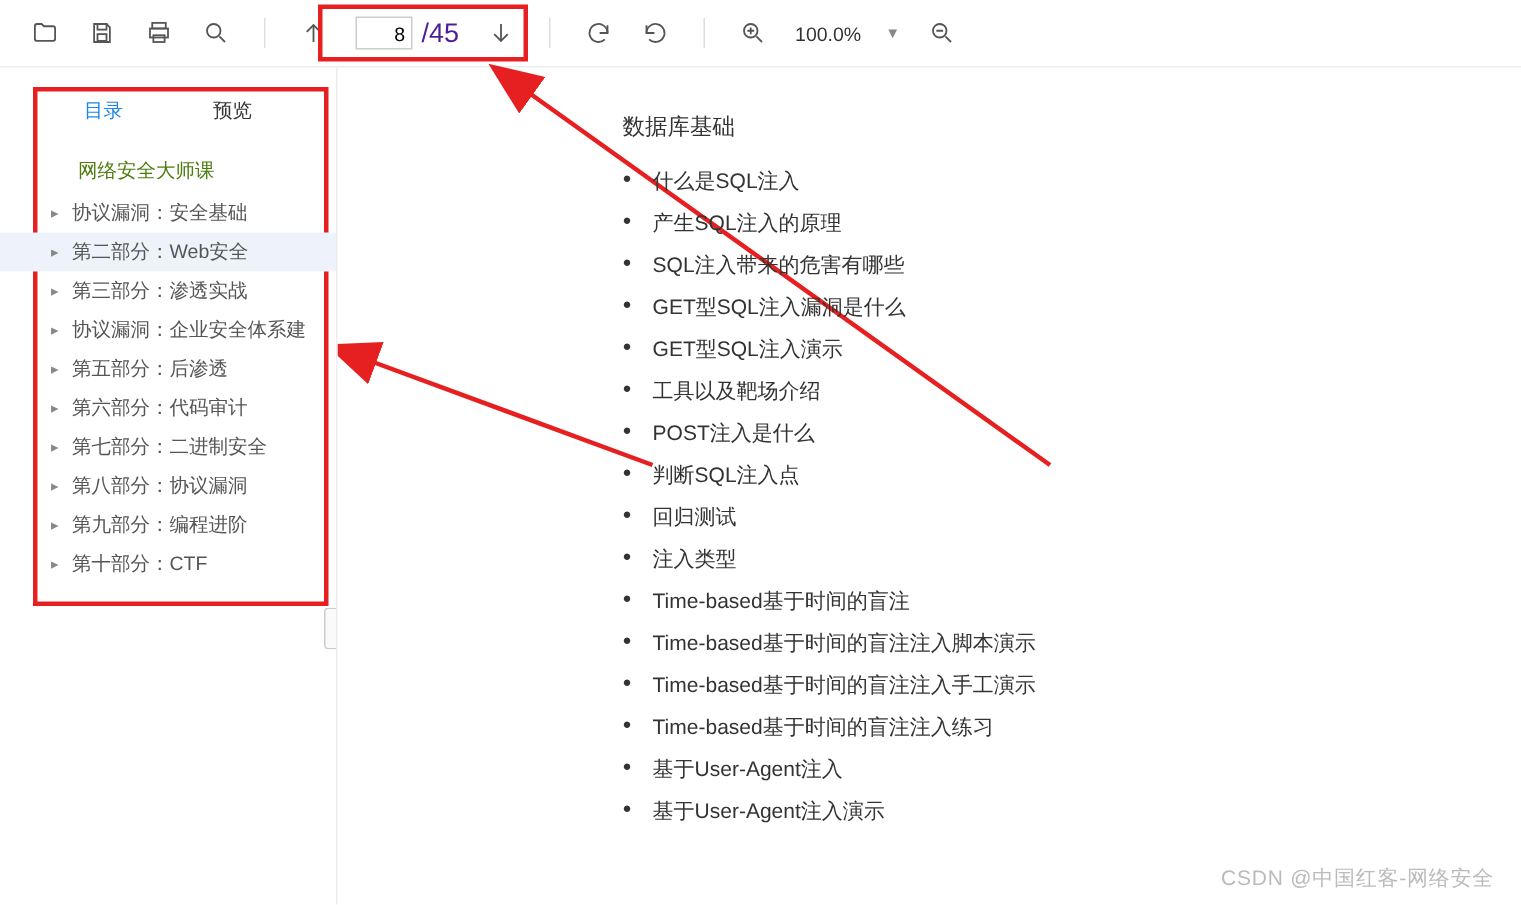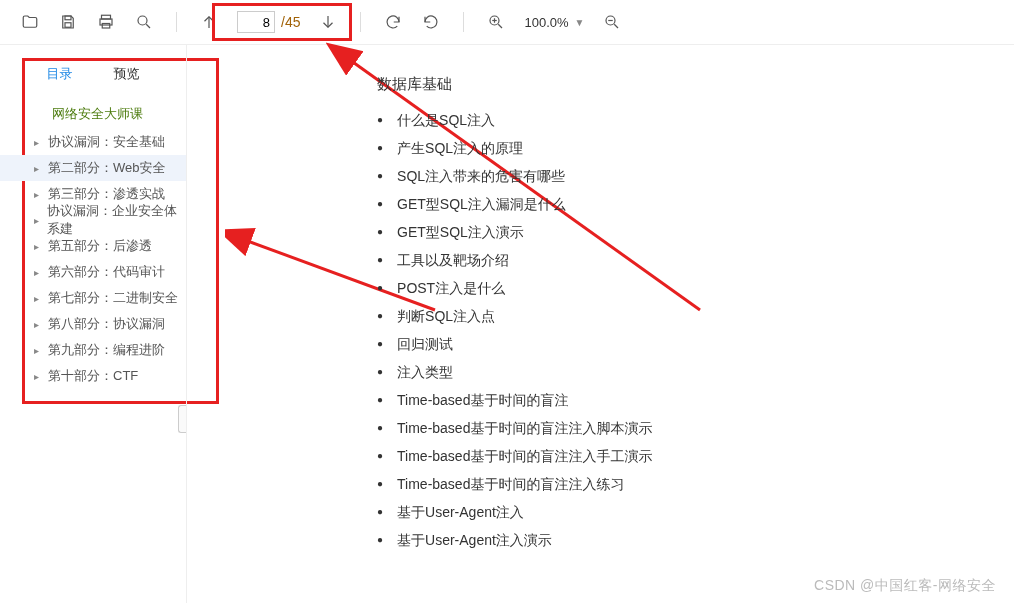--- a/index.html
+++ b/index.html
@@ -45,47 +45,47 @@
     .page-input {
       width: 38px;
       height: 22px;
       text-align: right;
       border: 1px solid #ccc;
       padding-right: 4px;
       font-size: 13px;
       background: #fff;
     }
     .page-total {
-      font-size: 14px;
-      color: #a16207;
+      font-size: 18px;
+      color: #4c1d95;
     }
     .zoom-display {
       display: flex;
       align-items: center;
-      gap: 6px;
+      gap: 16px;
       font-size: 13px;
       color: #333;
     }
     .dropdown-caret {
       font-size: 10px;
       color: #888;
     }
     .hl-red {
       position: absolute;
       border: 3px solid #e62020;
       pointer-events: none;
     }
     .hl1 { left: 212px; top: 3px; width: 140px; height: 38px; }
     .hl2 { left: 22px; top: 58px; width: 197px; height: 346px; }
     .main {
       display: flex;
       height: calc(100% - 45px);
     }
     .sidebar {
-      width: 187px;
+      width: 225px;
       padding-top: 16px;
       border-right: 1px solid #eee;
       position: relative;
     }
     .tabs {
       display: flex;
       justify-content: space-around;
       padding: 0 26px 6px 26px;
     }
     .tab {

